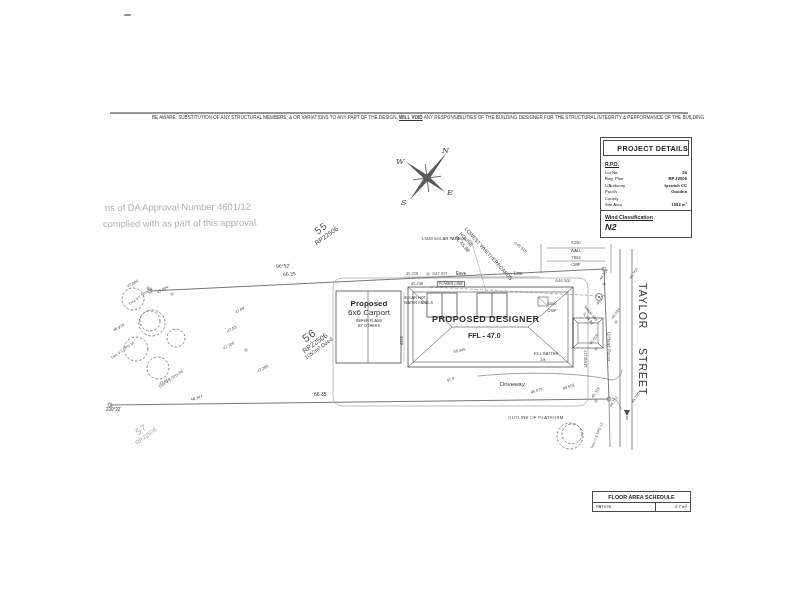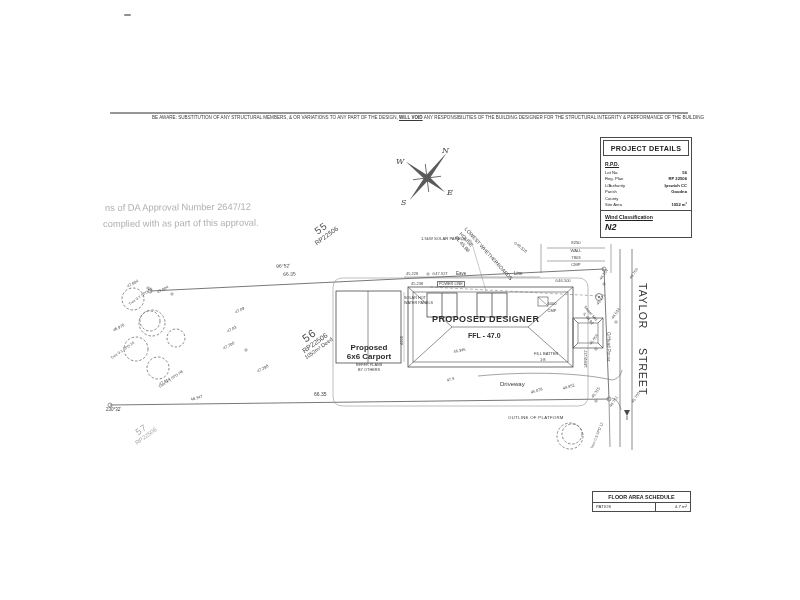--- a/index.html
+++ b/index.html
@@ -6,21 +6,21 @@
   .sheet{position:relative;width:800px;height:600px;background:#ffffff;overflow:hidden;
          font-family:"Liberation Sans",sans-serif;color:#333;}
   .lbl{position:absolute;white-space:nowrap;line-height:1.15;color:#3d3d3d;transform-origin:0 0;}
   .ctr{text-align:center;}
   .sp{position:absolute;font-size:4px;color:#4a4a4a;white-space:nowrap;transform-origin:0 0;}
   .tre{position:absolute;font-size:3.8px;color:#5a5a5a;white-space:nowrap;transform-origin:0 0;}
   .vtext{writing-mode:vertical-rl;}
   svg{position:absolute;left:0;top:0;}
   
   .pd{position:absolute;left:600px;top:137px;width:90px;border:1px solid #4a4a4a;background:#fff;color:#222;}
-  .pd-title{border:1px solid #4a4a4a;margin:2px;text-align:center;font-size:7.2px;font-weight:bold;
+  .pd-title{border:1px solid #4a4a4a;margin:2px;text-align:right;font-size:7.2px;font-weight:bold;
             padding:2.5px 0;letter-spacing:.3px;}
   .pd-body{padding:2px 4px 3px;}
   .pd-h{font-weight:bold;font-size:5px;text-decoration:underline;margin:1px 0 2.5px;}
   .pd-row{display:flex;justify-content:space-between;margin:1.6px 0;font-size:4.2px;min-height:4.5px;}
   .pd-row .v{font-weight:bold;}
   .pd-sep{border-top:1px solid #4a4a4a;margin:3px -4px 3px;}
   .pd-wind{font-size:5.2px;font-weight:bold;text-decoration:underline;margin:1px 0 2px;}
   .pd-n2{font-size:9px;font-weight:bold;font-style:italic;margin:0 0 2px;}
   
   .fs{position:absolute;left:592px;top:491px;width:97px;border:1px solid #4a4a4a;background:#fff;}
@@ -191,21 +191,21 @@
       <div class="pd-wind">Wind Classification</div>
       <div class="pd-n2">N2</div>
     </div>
   </div>
 
   <div class="compass-letter" style="left:442px;top:146px;">N</div>
   <div class="compass-letter" style="left:396px;top:157px;">W</div>
   <div class="compass-letter" style="left:447px;top:188px;">E</div>
   <div class="compass-letter" style="left:401px;top:198px;">S</div>
 
-  <div class="lbl" style="left:105px;top:203px;font-size:9.3px;color:#b0b0b0;transform:rotate(-0.5deg);">ns of DA Approval Number 2647/12</div>
+  <div class="lbl" style="left:105px;top:203px;font-size:9.3px;color:#b0b0b0;transform:rotate(-0.5deg);">ns of DA Approval Number 4601/12</div>
   <div class="lbl" style="left:103px;top:219px;font-size:9.3px;color:#b0b0b0;transform:rotate(-0.5deg);">complied with as part of this approval.</div>
 
   <div class="lot" style="left:300px;top:222px;width:46px;transform:rotate(-36deg);">
     <div style="font-size:10px;letter-spacing:1px;">55</div>
     <div style="font-size:6.5px;">RP22506</div>
   </div>
   <div class="lot" style="left:282px;top:328px;width:62px;transform:rotate(-36deg);">
     <div style="font-size:11px;letter-spacing:1px;">56</div>
     <div style="font-size:7px;">RP22506</div>
     <div style="font-size:5.5px;">1052m² Deed</div>
@@ -239,22 +239,22 @@
 
   <div class="lbl" style="left:534px;top:352px;font-size:4px;">FILL BATTER</div>
   <div class="lbl" style="left:540px;top:358px;font-size:4px;">1:8</div>
 
   <div class="lbl" style="left:456px;top:270.5px;font-size:4.5px;">Eave</div>
   <div class="lbl" style="left:514px;top:270.5px;font-size:4.5px;">Line</div>
   <div class="lbl" style="left:437px;top:281px;font-size:3.8px;border:0.5px solid #777;padding:0 1px;background:#fff;">POWER LINE</div>
   <div class="lbl" style="left:400px;top:345px;font-size:4px;transform:rotate(-90deg);">4200</div>
 
   <div class="lbl ctr" style="left:339px;top:299px;width:60px;white-space:normal;">
-    <div style="font-size:8px;font-weight:bold;color:#2d2d2d;margin-top:44px;">Proposed</div>
-    <div style="font-size:8px;font-weight:bold;color:#2d2d2d;">6x6 Carport</div>
+    <div style="font-size:8px;font-weight:bold;color:#2d2d2d;">Proposed</div>
+    <div style="font-size:8px;font-weight:normal;color:#2d2d2d;">6x6 Carport</div>
     <div style="font-size:3.8px;margin-top:2px;">REFER PLANS</div>
     <div style="font-size:3.8px;">BY OTHERS</div>
   </div>
   <div class="lbl" style="left:404px;top:296px;font-size:3.8px;">SOLAR HOT</div>
   <div class="lbl" style="left:404px;top:301px;font-size:3.8px;">WATER PANELS</div>
 
   <div class="lbl vtext" style="left:637px;top:283px;font-size:10.5px;letter-spacing:1px;color:#333;">TAYLOR</div>
   <div class="lbl vtext" style="left:637px;top:348px;font-size:10.5px;letter-spacing:1px;color:#333;">STREET</div>
   <div class="lbl vtext" style="left:606px;top:332px;font-size:4.5px;color:#555;">O/Head Power</div>
   <div class="lbl" style="left:586px;top:305px;font-size:4px;transform:rotate(50deg);">Sewer MH</div>

